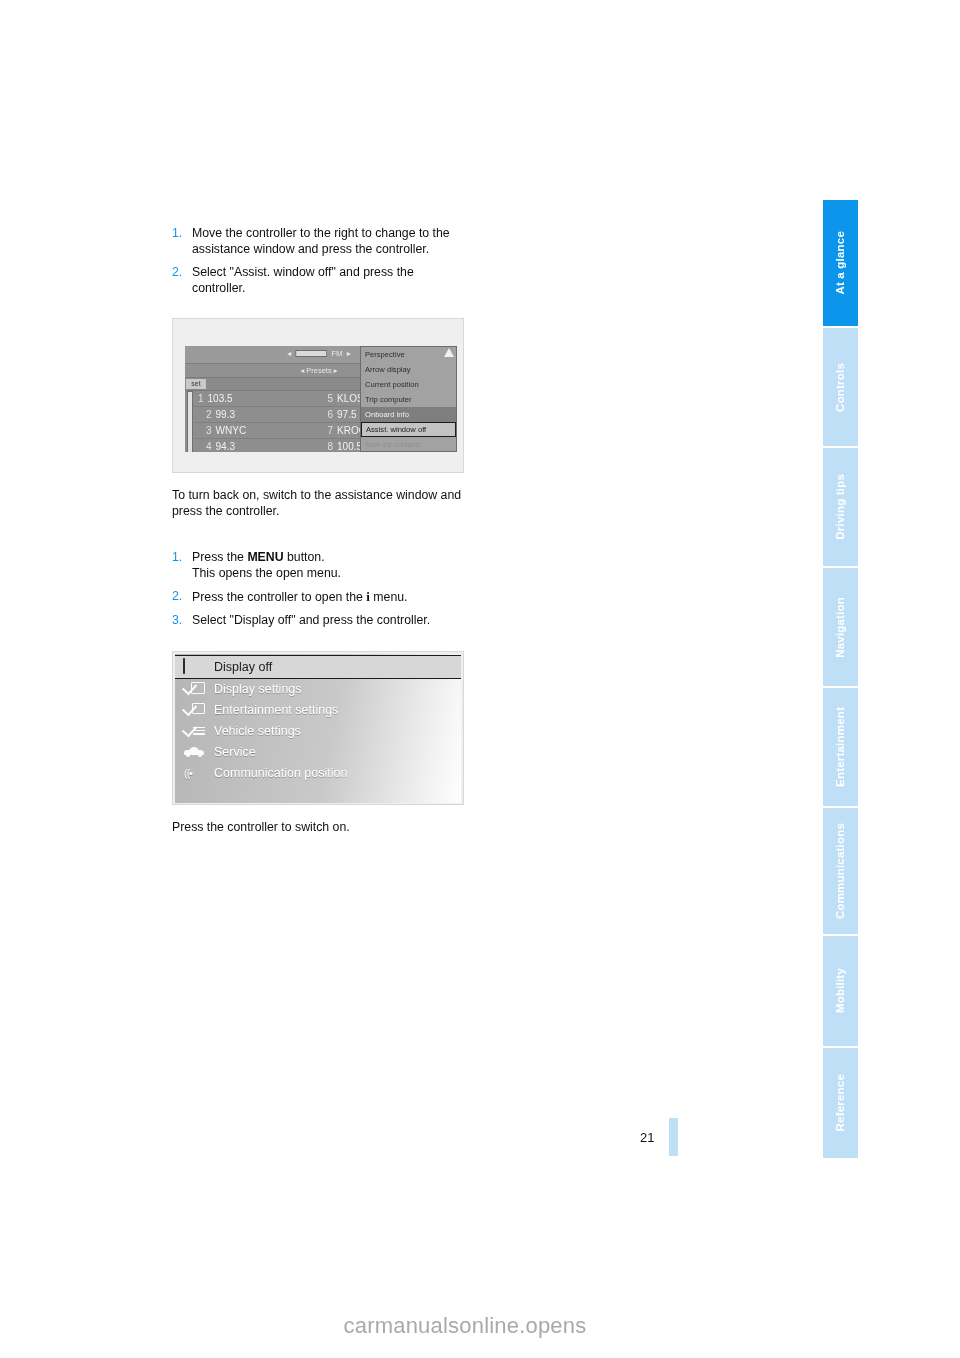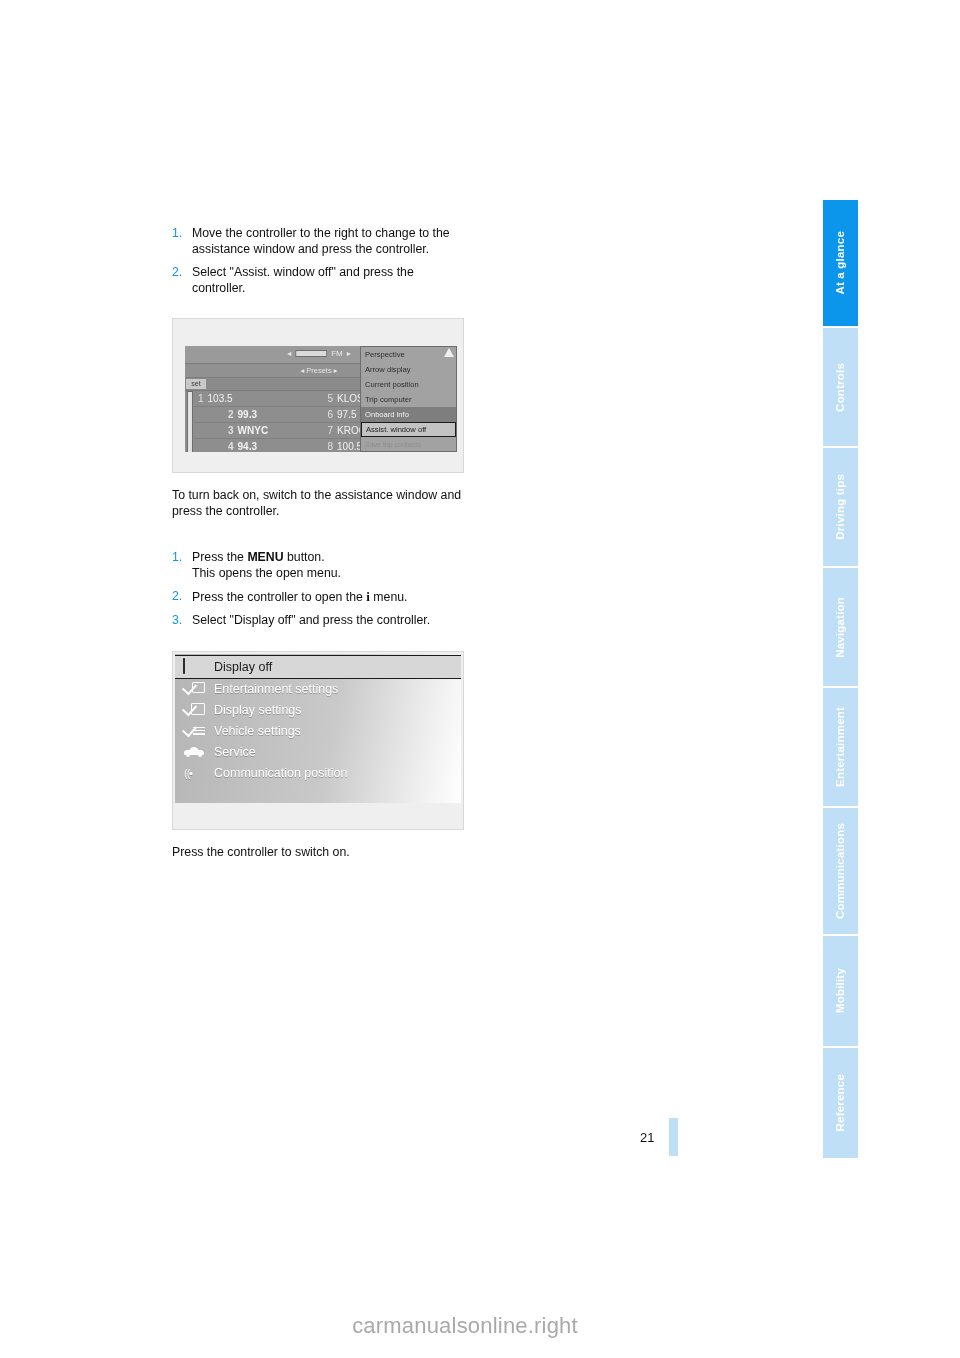--- a/index.html
+++ b/index.html
@@ -215,21 +215,21 @@
   }
   .preset-row {
     display: flex;
     height: 15px;
     line-height: 15px;
     border-bottom: 1px solid #7f7f7f;
     font-size: 10px;
     color: #f2f2f2;
   }
   .preset-cell { width: 50%; padding-left: 4px; box-sizing: border-box; }
-  .preset-cell.ind { padding-left: 34px; font-weight: bold; }
+  .preset-cell.ind { padding-left: 12px; }
   .preset-cell .k { color: #e0e0e0; margin-right: 4px; }
   .scroll-strip {
     position: absolute;
     left: 2px; top: 0;
     width: 4px; height: 60px;
     background: #e2e2e2;
     border: 1px solid #6f6f6f;
   }
   .assist-menu {
     position: absolute;
@@ -269,21 +269,21 @@
   .assist-arrow {
     position: absolute;
     right: 2px; top: 1px;
     width: 0; height: 0;
     border-left: 5px solid transparent;
     border-right: 5px solid transparent;
     border-bottom: 9px solid #f0f0f0;
   }
 
   
-  #fig2-frame { height: 179px; }
+  #fig2-frame { height: 154px; }
   .menu-screen {
     position: absolute;
     left: 2px;
     top: 2px;
     width: 286px;
     height: 149px;
     background: linear-gradient(100deg, #b5b5b5 0%, #c9c9c9 55%, #efefef 86%, #ffffff 100%);
     overflow: hidden;
   }
   .menu-row {
@@ -564,31 +564,31 @@
         <div class="menu-screen">
 
           <div class="menu-row first">
             <span class="menu-icon"><span class="ic-monitor"></span></span>
             <span>Display off</span>
           </div>
 
           <div class="menu-row">
             <span class="menu-icon">
               <span class="ic-check"></span>
+                <span class="ic-screen"></span>
+            </span>
+            <span>Display settings</span>
+          </div>
+
+          <div class="menu-row">
+            <span class="menu-icon">
+              <span class="ic-check"></span>
                 <span class="ic-screen small"></span>
             </span>
             <span>Entertainment settings</span>
-          </div>
-
-          <div class="menu-row">
-            <span class="menu-icon">
-              <span class="ic-check"></span>
-                <span class="ic-screen"></span>
-            </span>
-            <span>Display settings</span>
           </div>
 
           <div class="menu-row">
             <span class="menu-icon">
               <span class="ic-check"></span>
                 <span class="ic-bars">
                   <i></i>
                   <i></i>
                   <i></i>
                 </span>
@@ -624,15 +624,15 @@
 
     <p class="para">Press the controller to switch on.</p>
 
   </div>
 
   <div id="page-number-row">
     <span id="page-number">21</span>
     <span id="page-number-bar"></span>
   </div>
 
-  <div id="watermark">carmanualsonline.right</div>
+  <div id="watermark">carmanualsonline.opens</div>
 
 </div>
 
 </body></html>

